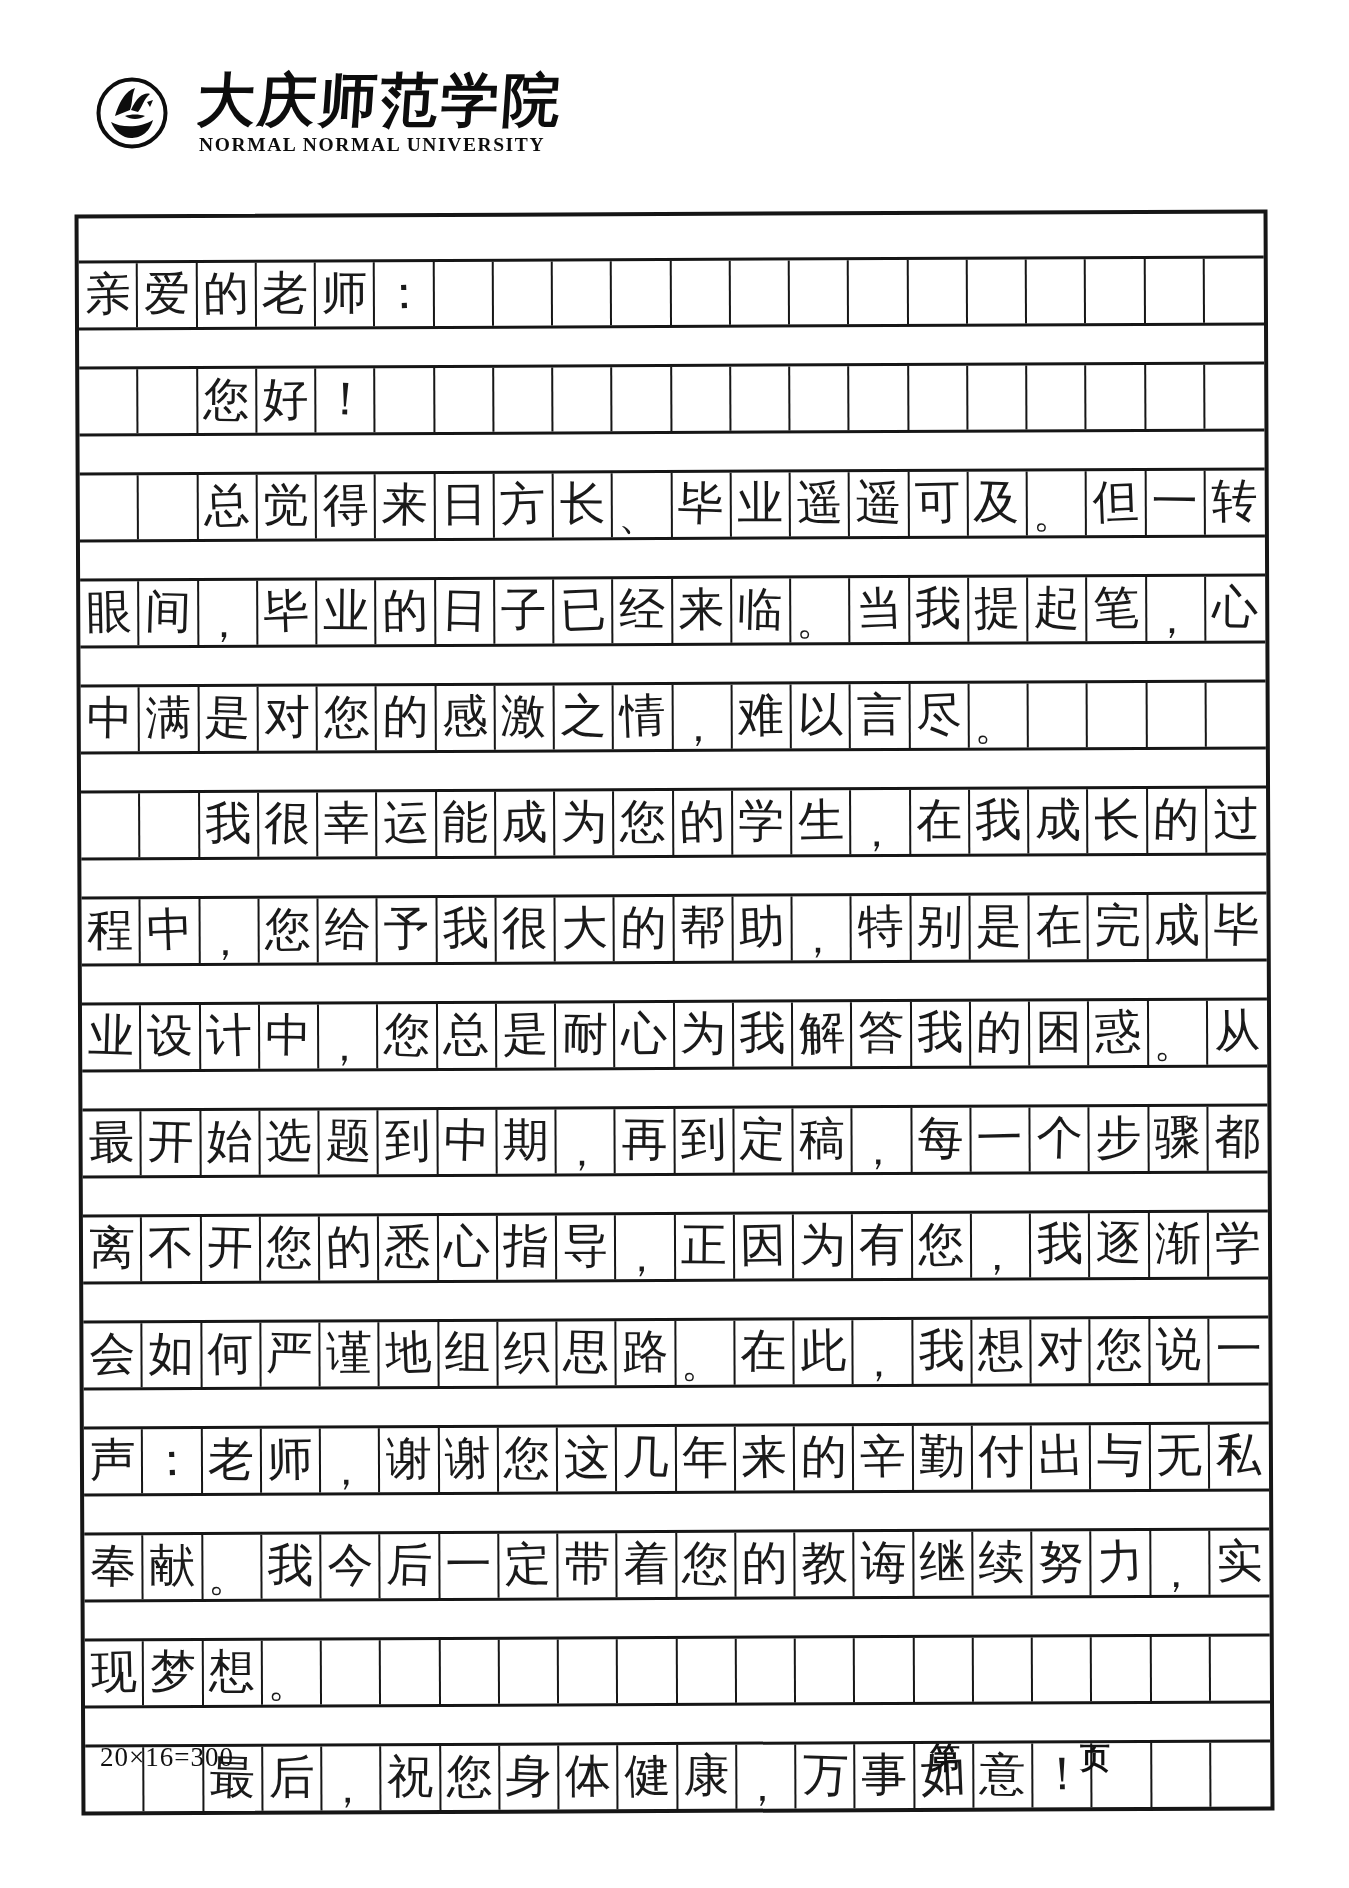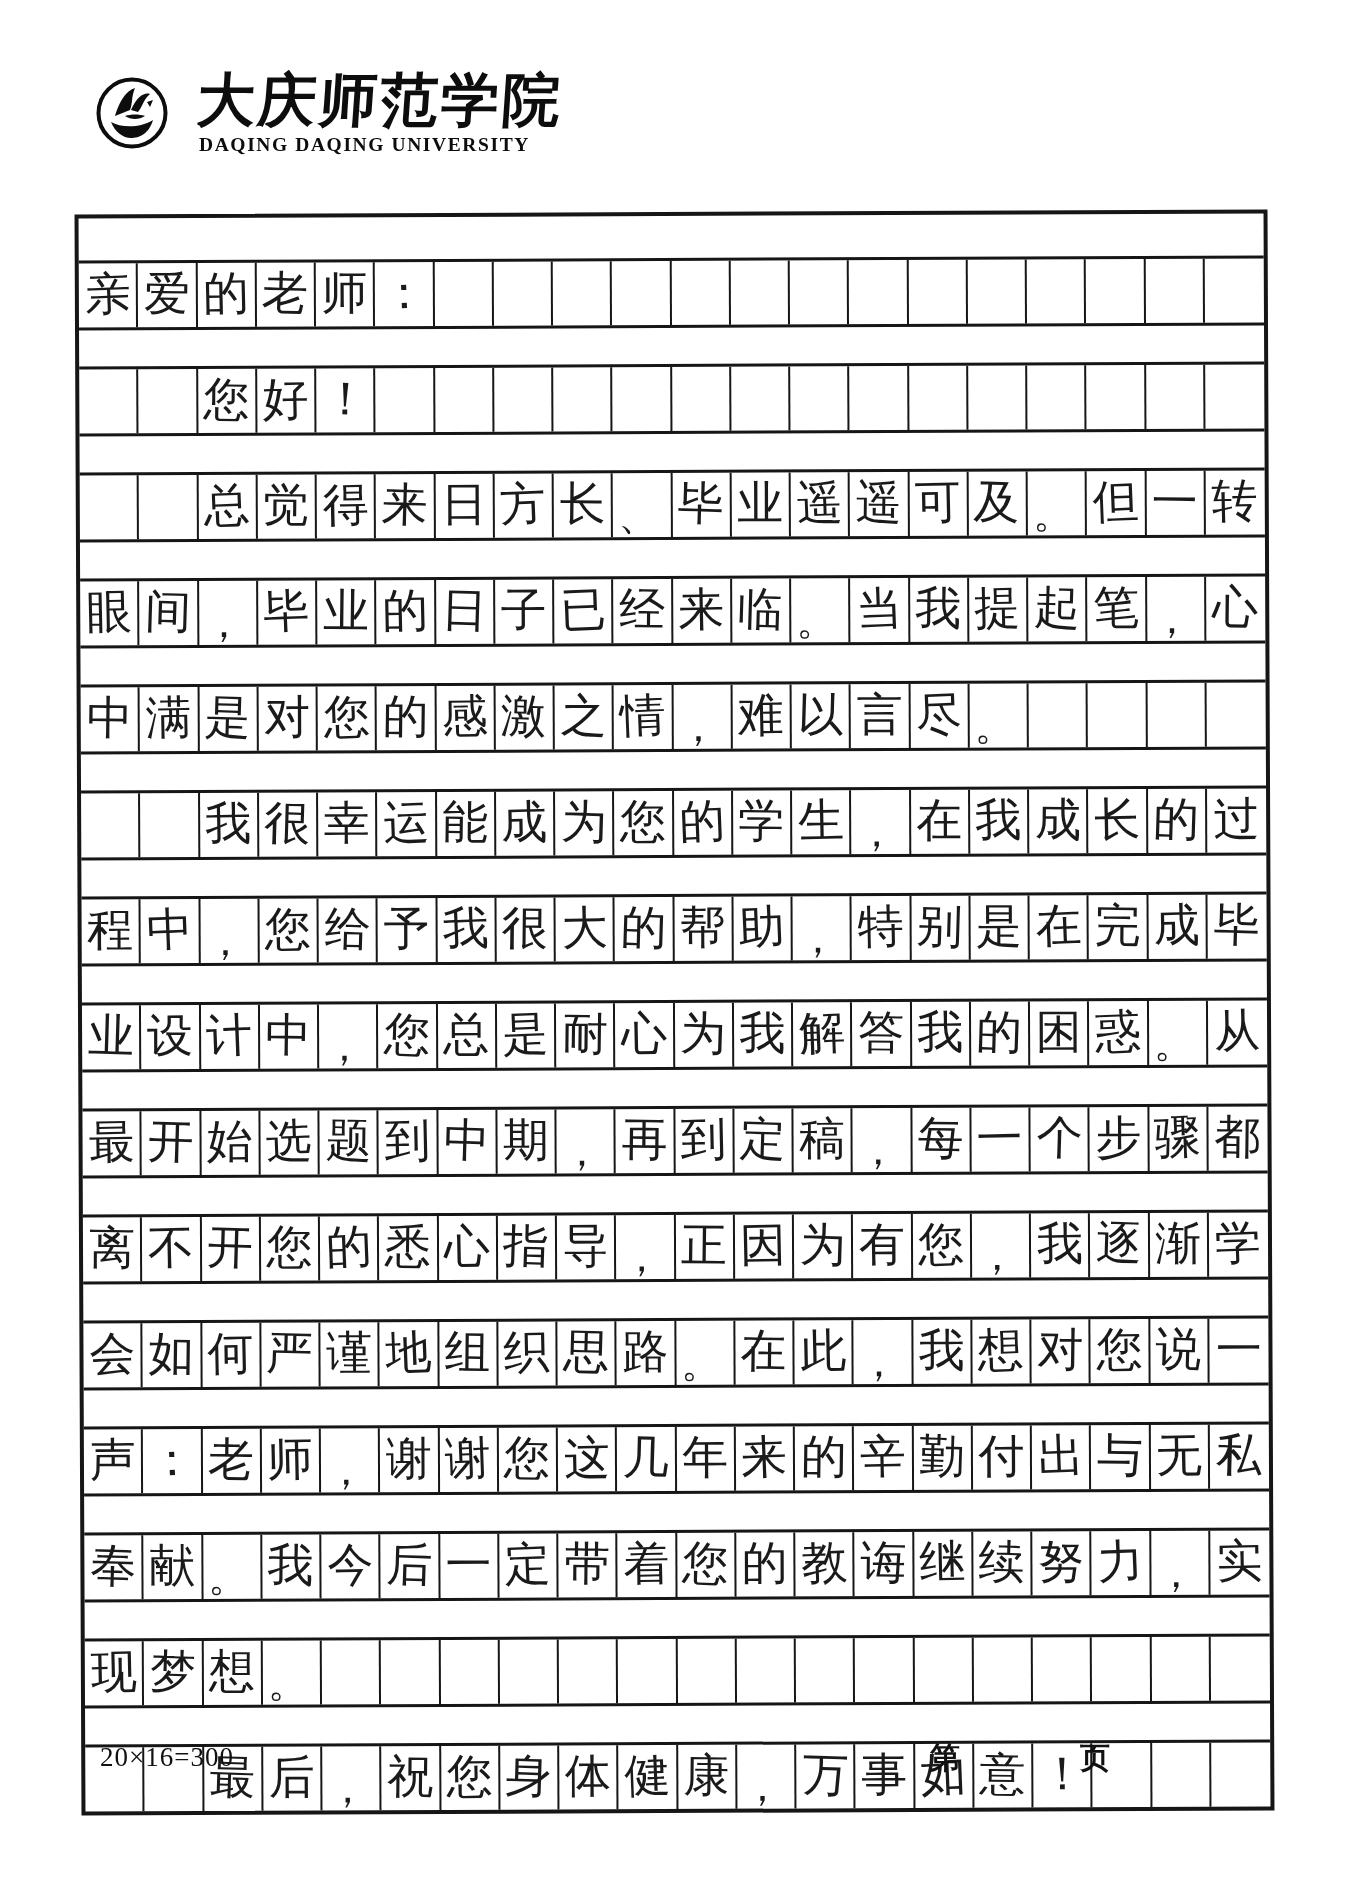--- a/index.html
+++ b/index.html
@@ -83,21 +83,21 @@
 <div class="header">
   <svg class="emblem" viewBox="0 0 74 74">
     <circle cx="37" cy="37" r="33.5" fill="none" stroke="#0d0d0d" stroke-width="4"></circle>
     <path d="M20 40 C26 20 34 14 40 12 C36 22 38 26 35 34 Z" fill="#0d0d0d"></path>
     <path d="M36 34 C42 20 50 16 55 18 C48 24 48 30 43 36 Z" fill="#0d0d0d"></path>
     <path d="M52 26 L58 24 L55 31 Z" fill="#0d0d0d"></path>
     <path d="M16 46 C26 52 46 52 58 44 C54 58 44 62 36 62 C28 62 20 56 16 46 Z" fill="#0d0d0d"></path>
     <path d="M30 40 C36 38 44 38 50 40 C44 44 36 44 30 40 Z" fill="#0d0d0d"></path>
   </svg>
   <div class="uni-cn">大庆师范学院</div>
-  <div class="uni-en">DAQING DAQING UNIVERSITY</div>
+  <div class="uni-en">NORMAL NORMAL UNIVERSITY</div>
 </div>
 
 <div class="paper" id="paper">
   <div class="top-strip"></div>
 
 <div class="cellrow">
       <div class="cell">
         <span class="hw" style="--r: -2deg;">亲</span>
       </div>
       <div class="cell">

